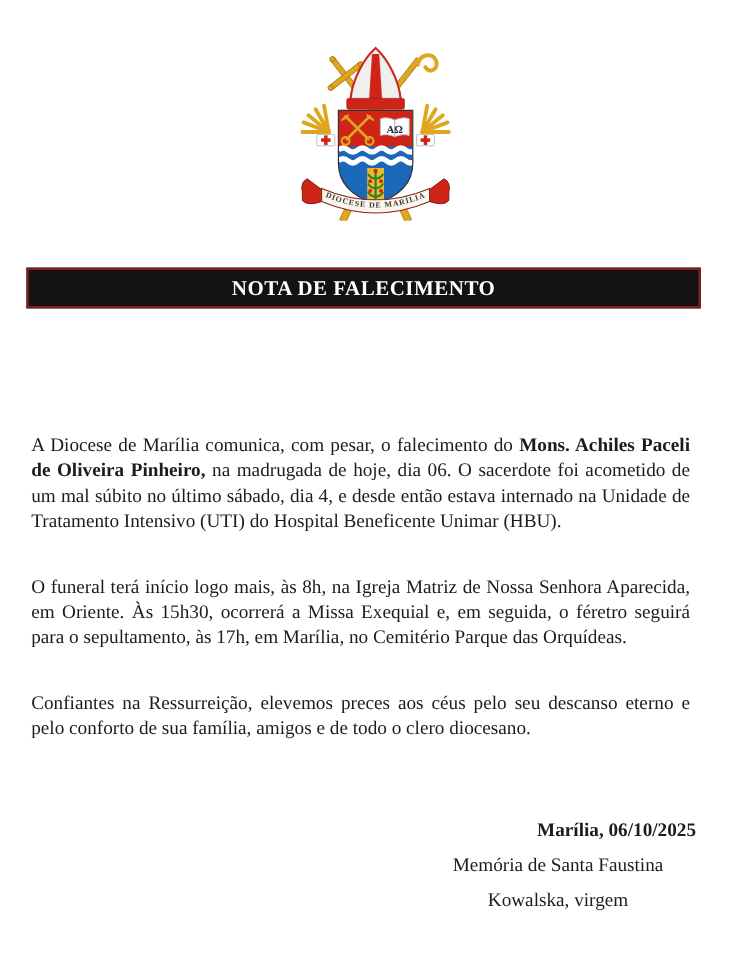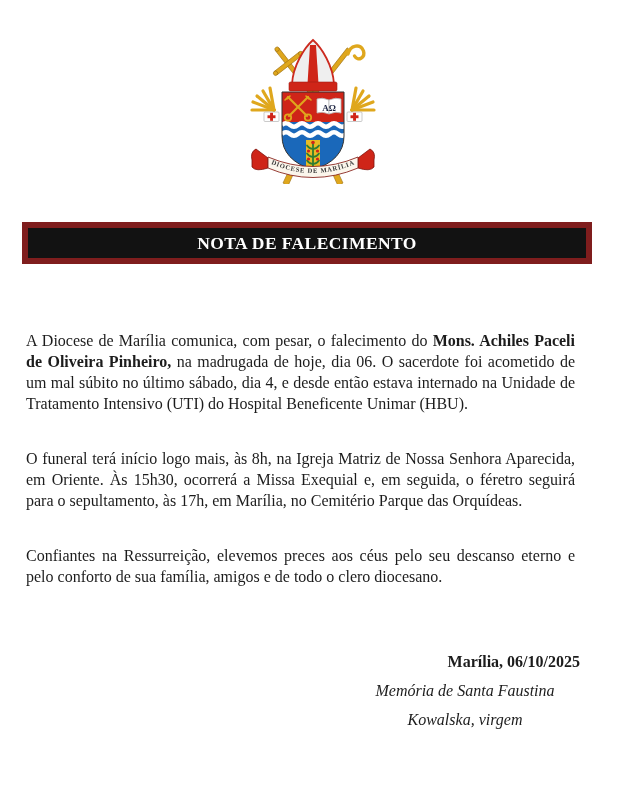--- a/index.html
+++ b/index.html
@@ -23,51 +23,51 @@
   .f-blue   { fill: var(--blue, #1a68ba); }
   .f-silver { fill: var(--silver, #efefef); }
   .f-ribbon { fill: var(--ribbon_bg, #fbf6ec); }
   .s-green  { stroke: #2e7d32; }
 
   
   .banner {
     margin: 34px 0 0 22px;
     width: 558px; height: 30px;
     background: var(--banner-bg, #121212);
-    border: 6px solid #7f1d1d;
+    border: 2px solid #7f1d1d;
     text-align: center;
   }
   .banner span {
     color: var(--banner-fg, #ffffff);
     font-weight: bold;
     font-size: 17.5px;
     line-height: 30px;
     letter-spacing: 0.4px;
     white-space: nowrap;
   }
 
   
-  .content { margin: 66px 50px 0 26px; }
+  .content { margin: 104px 50px 0 26px; }
   .content p {
     font-size: 16px;
     line-height: 21px;
     text-align: justify;
     margin: 0 0 34px 0;
   }
   .content p:last-child { margin-bottom: 0; }
   .content strong { font-weight: bold; }
 
   
   .signature {
     width: 230px;
     margin: 60px 45px 0 auto;
     font-size: 16px;
   }
   .sig-date { text-align: right; line-height: 29px; font-weight: bold; }
-  .sig-italic { text-align: center; font-style: italic; line-height: 29px; }
+  .sig-italic { text-align: center; line-height: 29px; }
 </style>
 </head>
 <body>
 
 <div class="page">
 
   <div class="crest-wrap">
     <svg width="150" height="148" viewBox="0 0 150 148" aria-hidden="true">
       <defs>
         <clipPath id="shieldClip">

